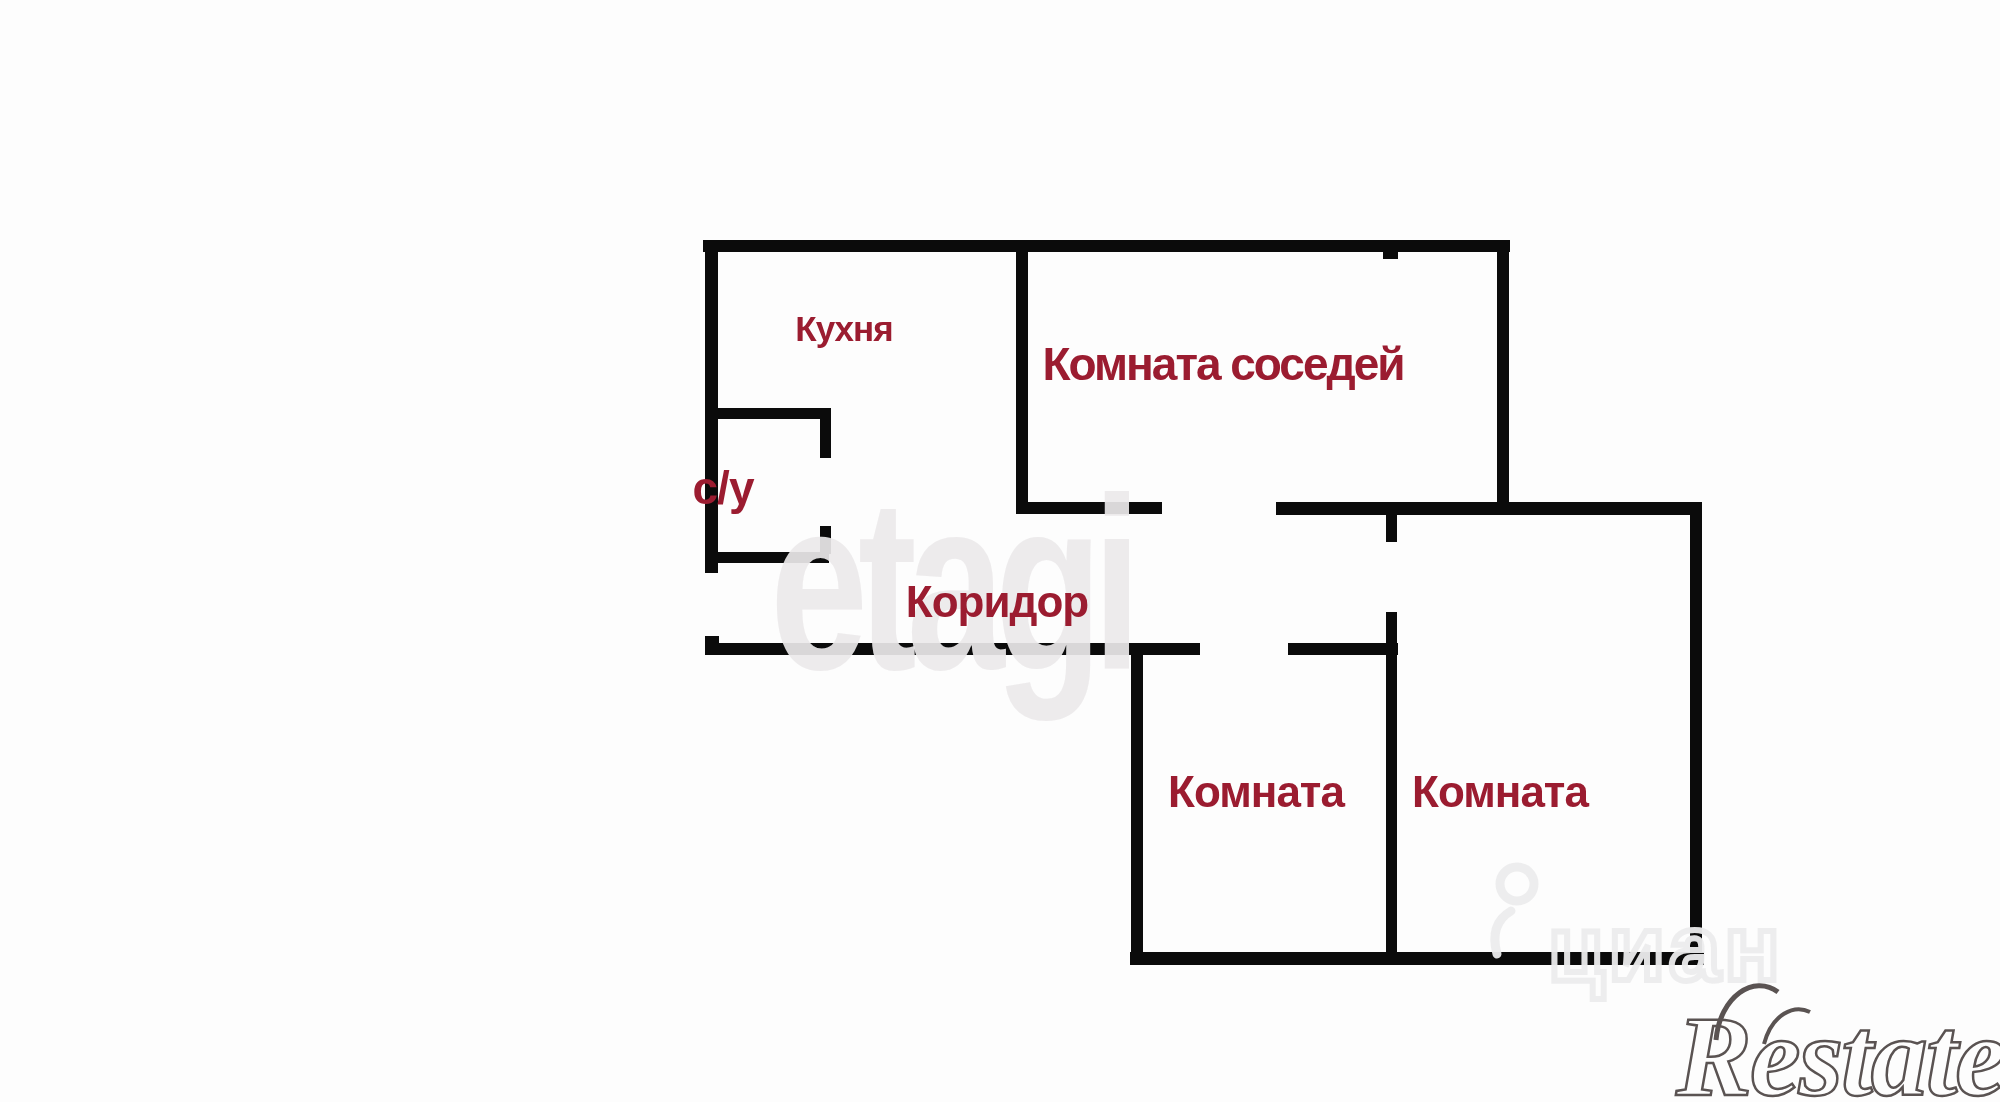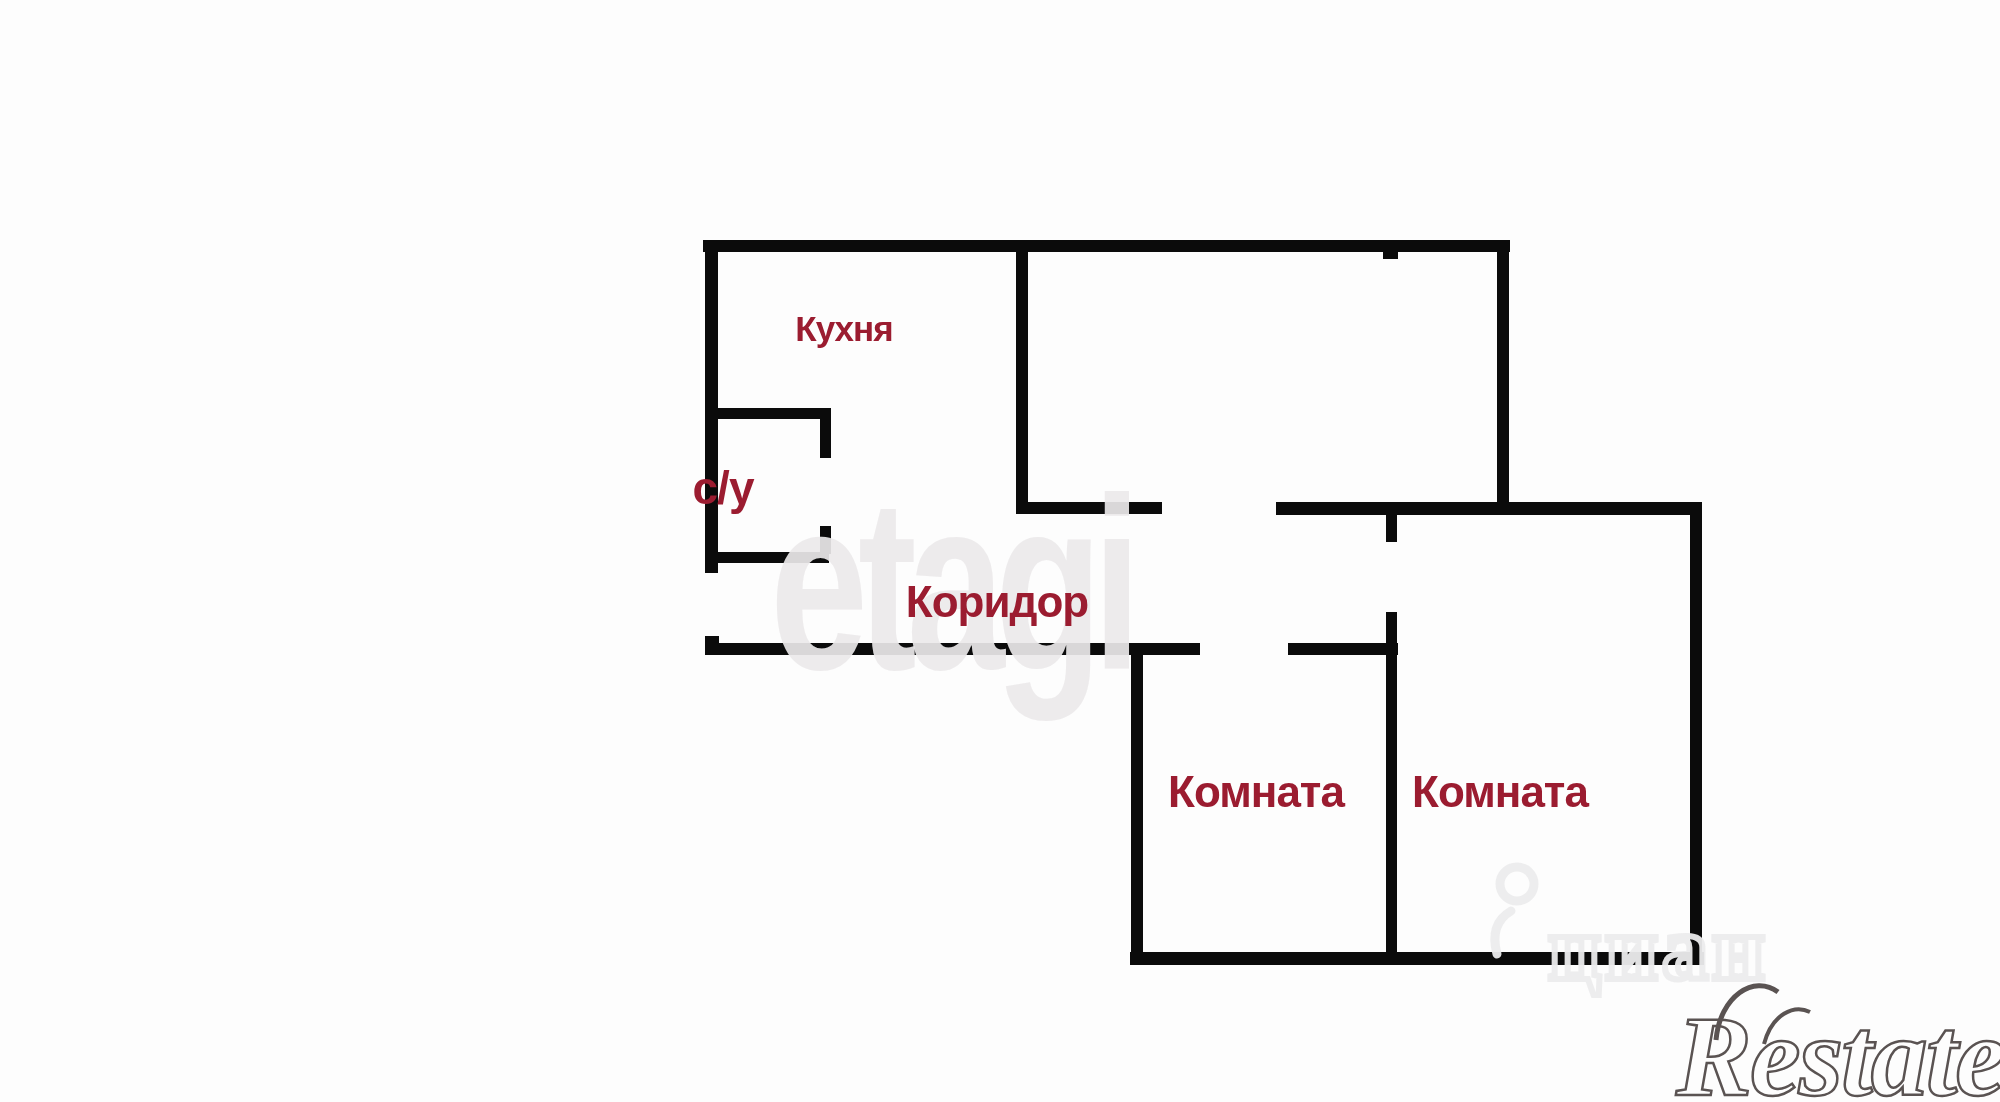--- a/index.html
+++ b/index.html
@@ -17,21 +17,20 @@
   .wm{position:absolute;font-weight:bold;line-height:1;white-space:nowrap;}
   .wm-etagi{
     left:770px;top:462px;font-size:245px;letter-spacing:-14px;
     color:rgba(235,233,234,0.92);
     transform:scaleX(0.72);transform-origin:left top;z-index:3;
   }
   .wm-cian{
     left:1548px;top:902px;font-size:92px;letter-spacing:4px;
     color:transparent;-webkit-text-stroke:6px rgba(236,236,237,0.95);
     z-index:3;
-    font-family:Liberation Serif, serif;
   }
   .wm-restate{
     left:1676px;top:1000px;font-size:114px;letter-spacing:-2px;
     font-family:"Liberation Serif","DejaVu Serif",serif;font-style:italic;
     color:transparent;-webkit-text-stroke:2.5px #5a5352;z-index:5;
   }
   .icon-abs{position:absolute;z-index:3;}
 </style>
 </head>
 <body>
@@ -70,18 +69,19 @@
   <div class="wall" style="left:705px;top:636px;width:14px;height:8px"></div>
   <div class="wall" style="left:1288px;top:643px;width:110px;height:12px"></div>
 
   <div class="wall" style="left:1131px;top:650px;width:12px;height:308px"></div>
   <div class="wall" style="left:1386px;top:514px;width:11px;height:28px"></div>
   <div class="wall" style="left:1386px;top:612px;width:11px;height:346px"></div>
   <div class="wall" style="left:1690px;top:508px;width:12px;height:450px"></div>
   <div class="wall" style="left:1130px;top:952px;width:574px;height:13px"></div>
 
   <div class="room-label" style="left:844px;top:328px;font-size:35px">Кухня</div>
+  <div class="room-label" style="left:1223px;top:364px;font-size:46px;letter-spacing:-2px">Комната соседей</div>
   <div class="room-label" style="left:723px;top:488px;font-size:46px">с/у</div>
   <div class="room-label" style="left:997px;top:602px;font-size:44px">Коридор</div>
   <div class="room-label" style="left:1256px;top:792px;font-size:44px">Комната</div>
   <div class="room-label" style="left:1500px;top:792px;font-size:44px">Комната</div>
 
 </div>
 
 </body></html>

